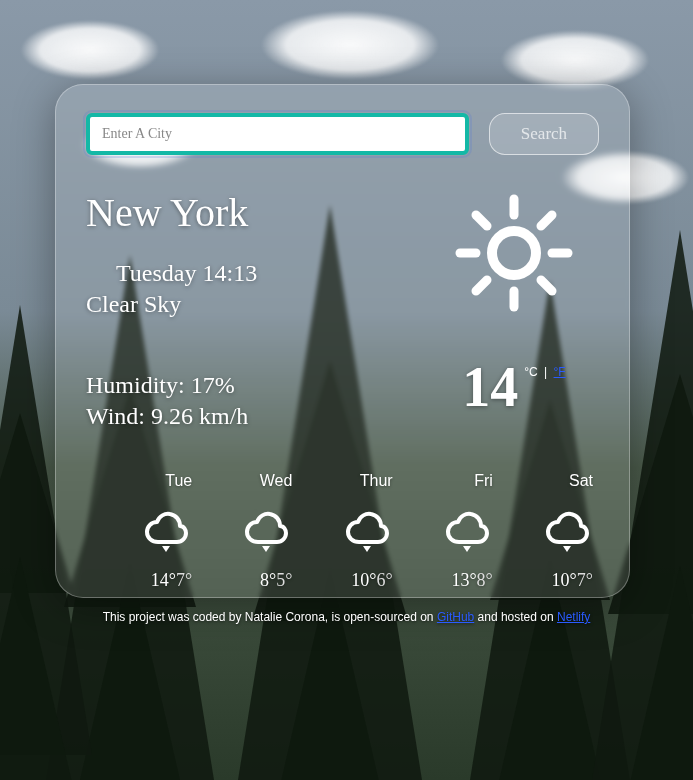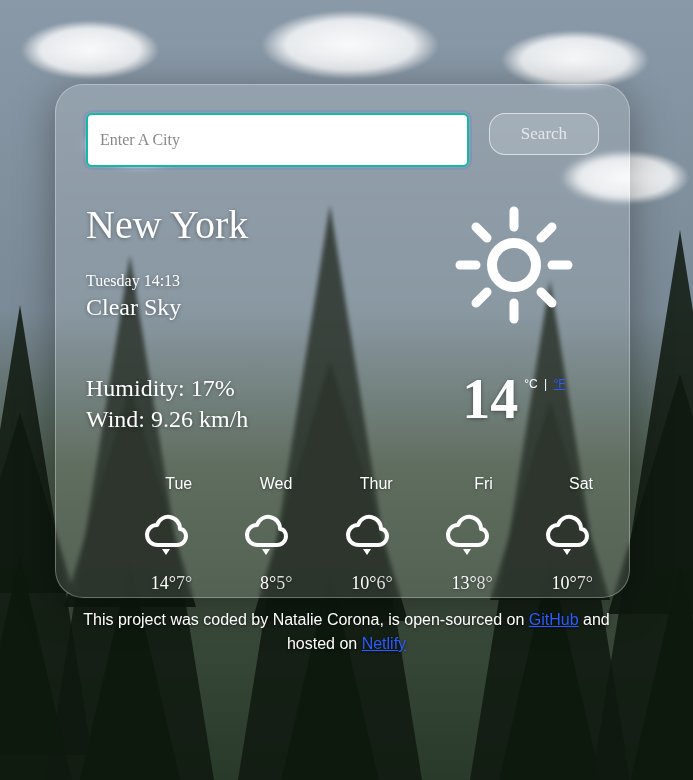--- a/index.html
+++ b/index.html
@@ -51,26 +51,26 @@
     border-radius: 28px;
     box-shadow: 0 8px 40px rgba(0,0,0,0.35);
     padding: 28px 30px;
     color: #fff;
     backdrop-filter: blur(2px);
   }
 
   .search-row { display: flex; gap: 20px; align-items: stretch; }
   .search-input {
     flex: 1;
-    height: 54px;
-    border: 2px solid #14b8a6;
+    height: 42px;
+    border: 4px solid #14b8a6;
     border-radius: 6px;
     background: #fff;
     font-family: Georgia, serif;
-    font-size: 16px;
+    font-size: 14px;
     color: #444;
     padding: 0 12px;
     outline: 2px solid rgba(90,123,212,0.25);
     outline-offset: 1px;
   }
   .search-input::placeholder { color: #888; }
   .search-btn {
     width: 110px;
     height: 42px;
     border: 1px solid rgba(255,255,255,0.6);
@@ -81,21 +81,21 @@
     font-size: 17px;
     cursor: pointer;
   }
 
   .main-row {
     display: flex;
     margin-top: 34px;
   }
   .left-col { flex: 1; text-shadow: 0 1px 4px rgba(0,0,0,0.4); }
   .city { font-size: 40px; font-weight: normal; margin-bottom: 24px; }
-  .date { font-size: 16px; margin-bottom: 4px; }
+  .date { font-size: 24px; margin-bottom: 4px; margin-left: 30px; }
   .cond { font-size: 24px; }
   .stats { margin-top: 54px; font-size: 24px; }
   .stats div { margin-bottom: 4px; }
 
   .right-col {
     width: 170px;
     display: flex;
     flex-direction: column;
     align-items: center;
     padding-top: 4px;
@@ -141,21 +141,21 @@
   .fday .icon { margin: 14px 0 10px; }
   .fday .temps { display: flex; gap: 0; font-family: Georgia, serif; font-size: 18px; }
   .fday .lo { color: #ddd; }
 
   .footer {
     position: absolute;
     left: 0; right: 0; top: 608px;
     text-align: center;
     color: #fff;
     font-family: -apple-system, Arial, sans-serif;
-    font-size: 16px;
+    font-size: 12px;
     padding: 0 60px;
     line-height: 1.5;
     text-shadow: 0 1px 3px rgba(0,0,0,0.6);
   }
   .footer a { color: #2a5bff; text-decoration: underline; }
 </style>
 </head>
 <body>
 
 <div class="bg-clouds">

